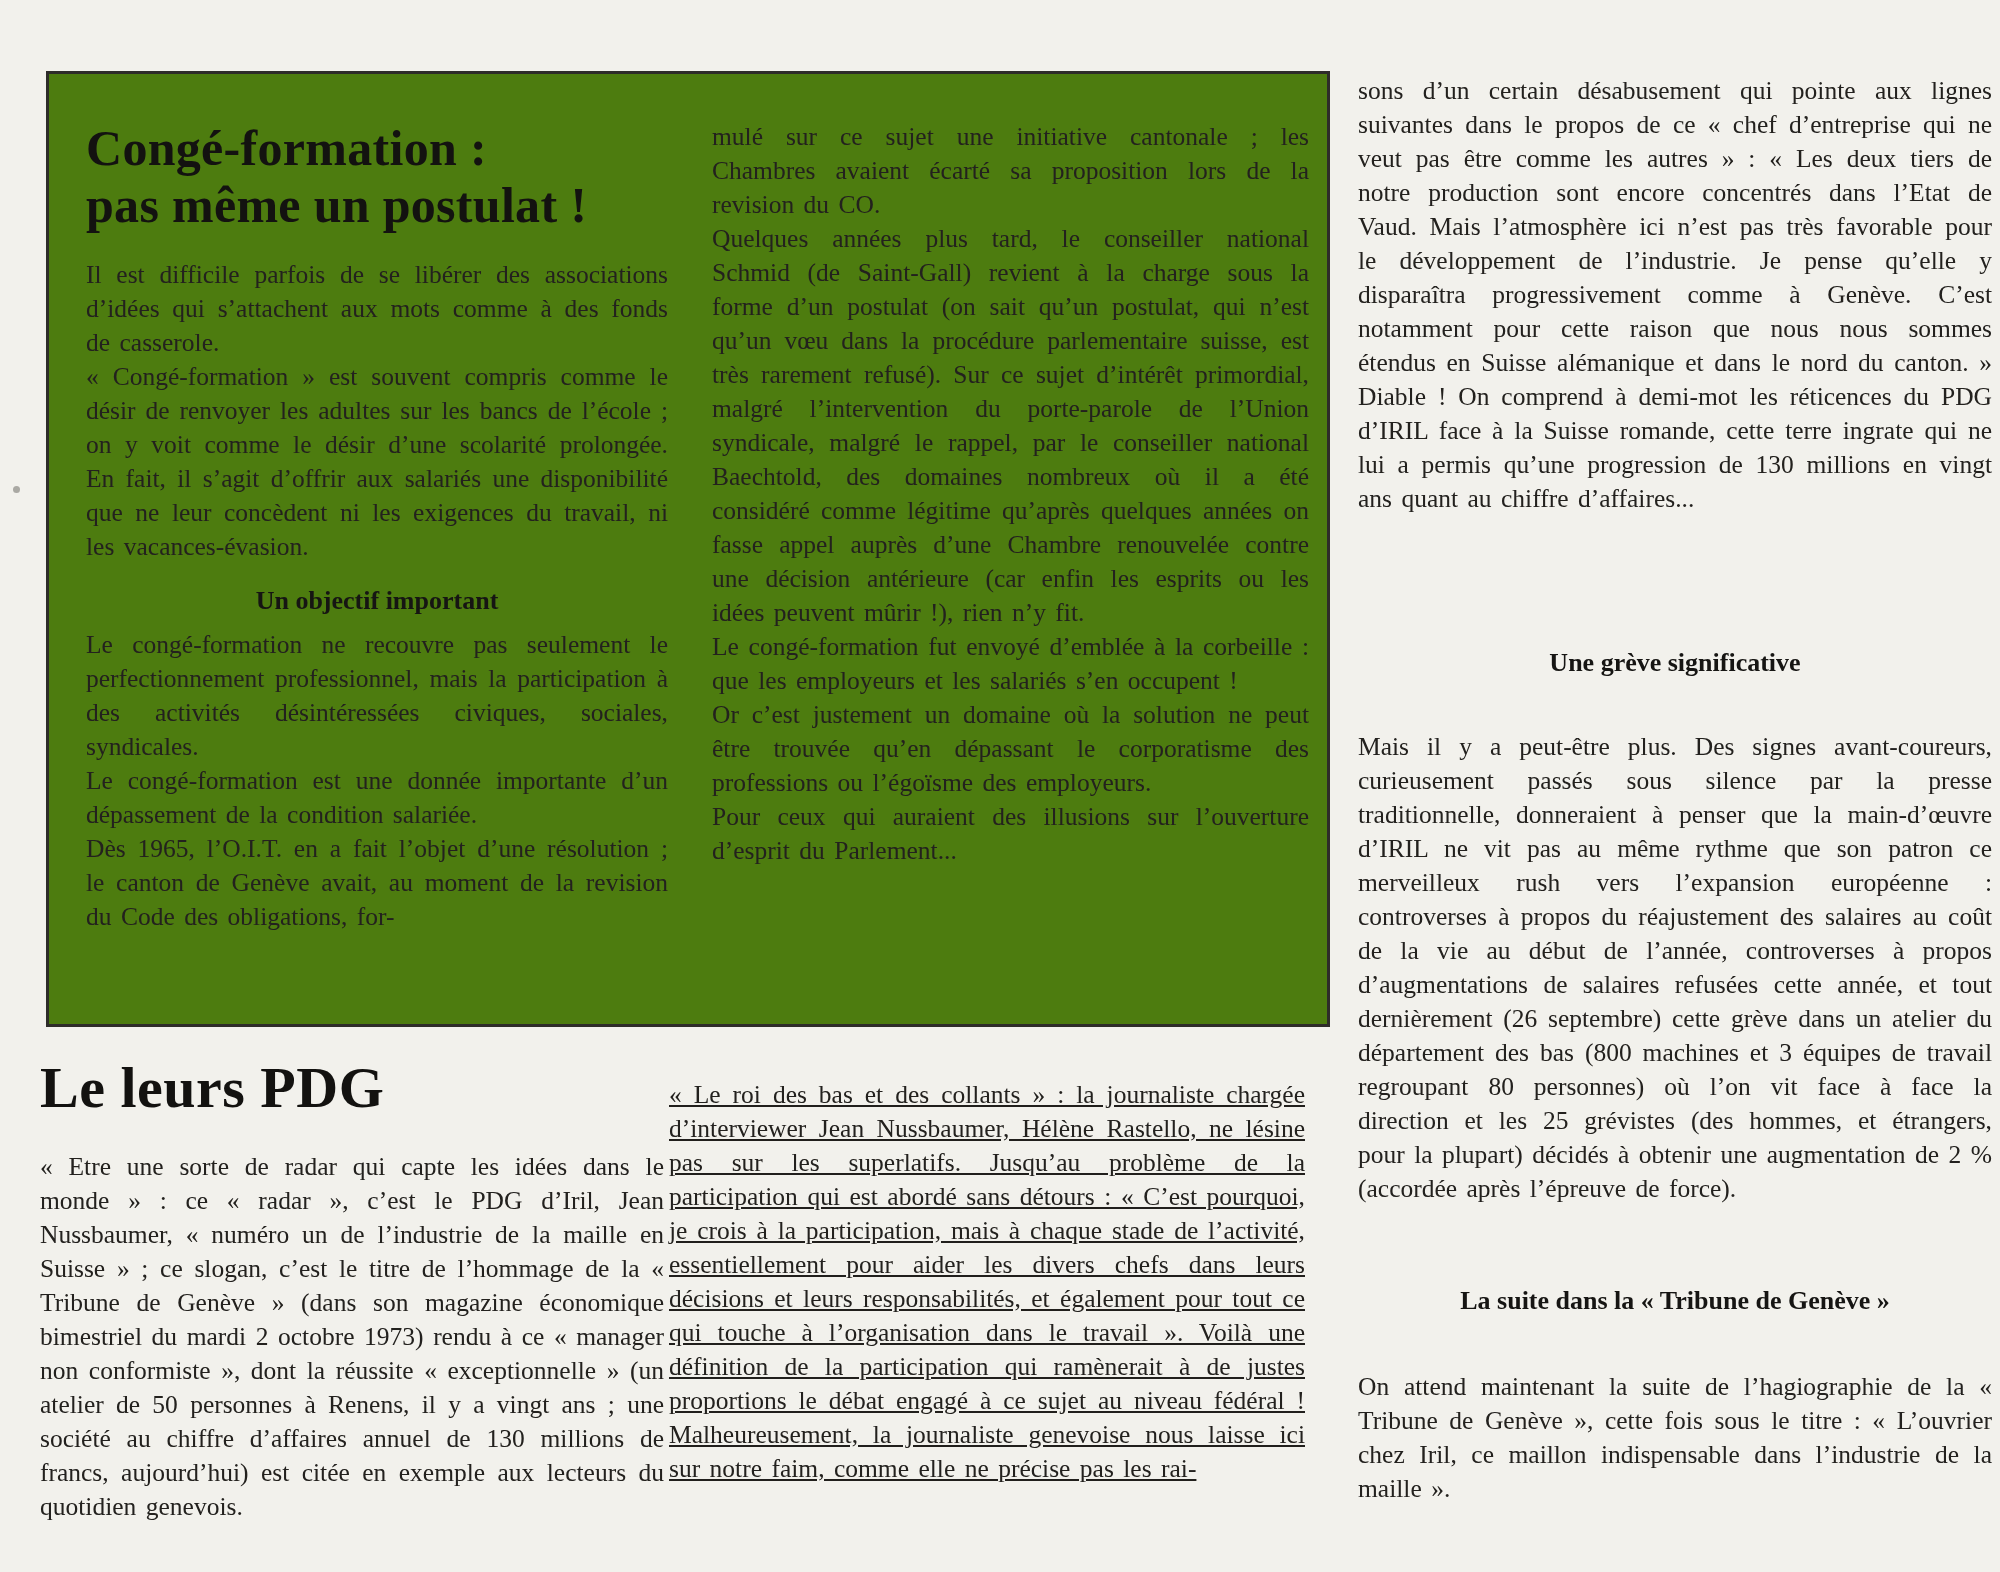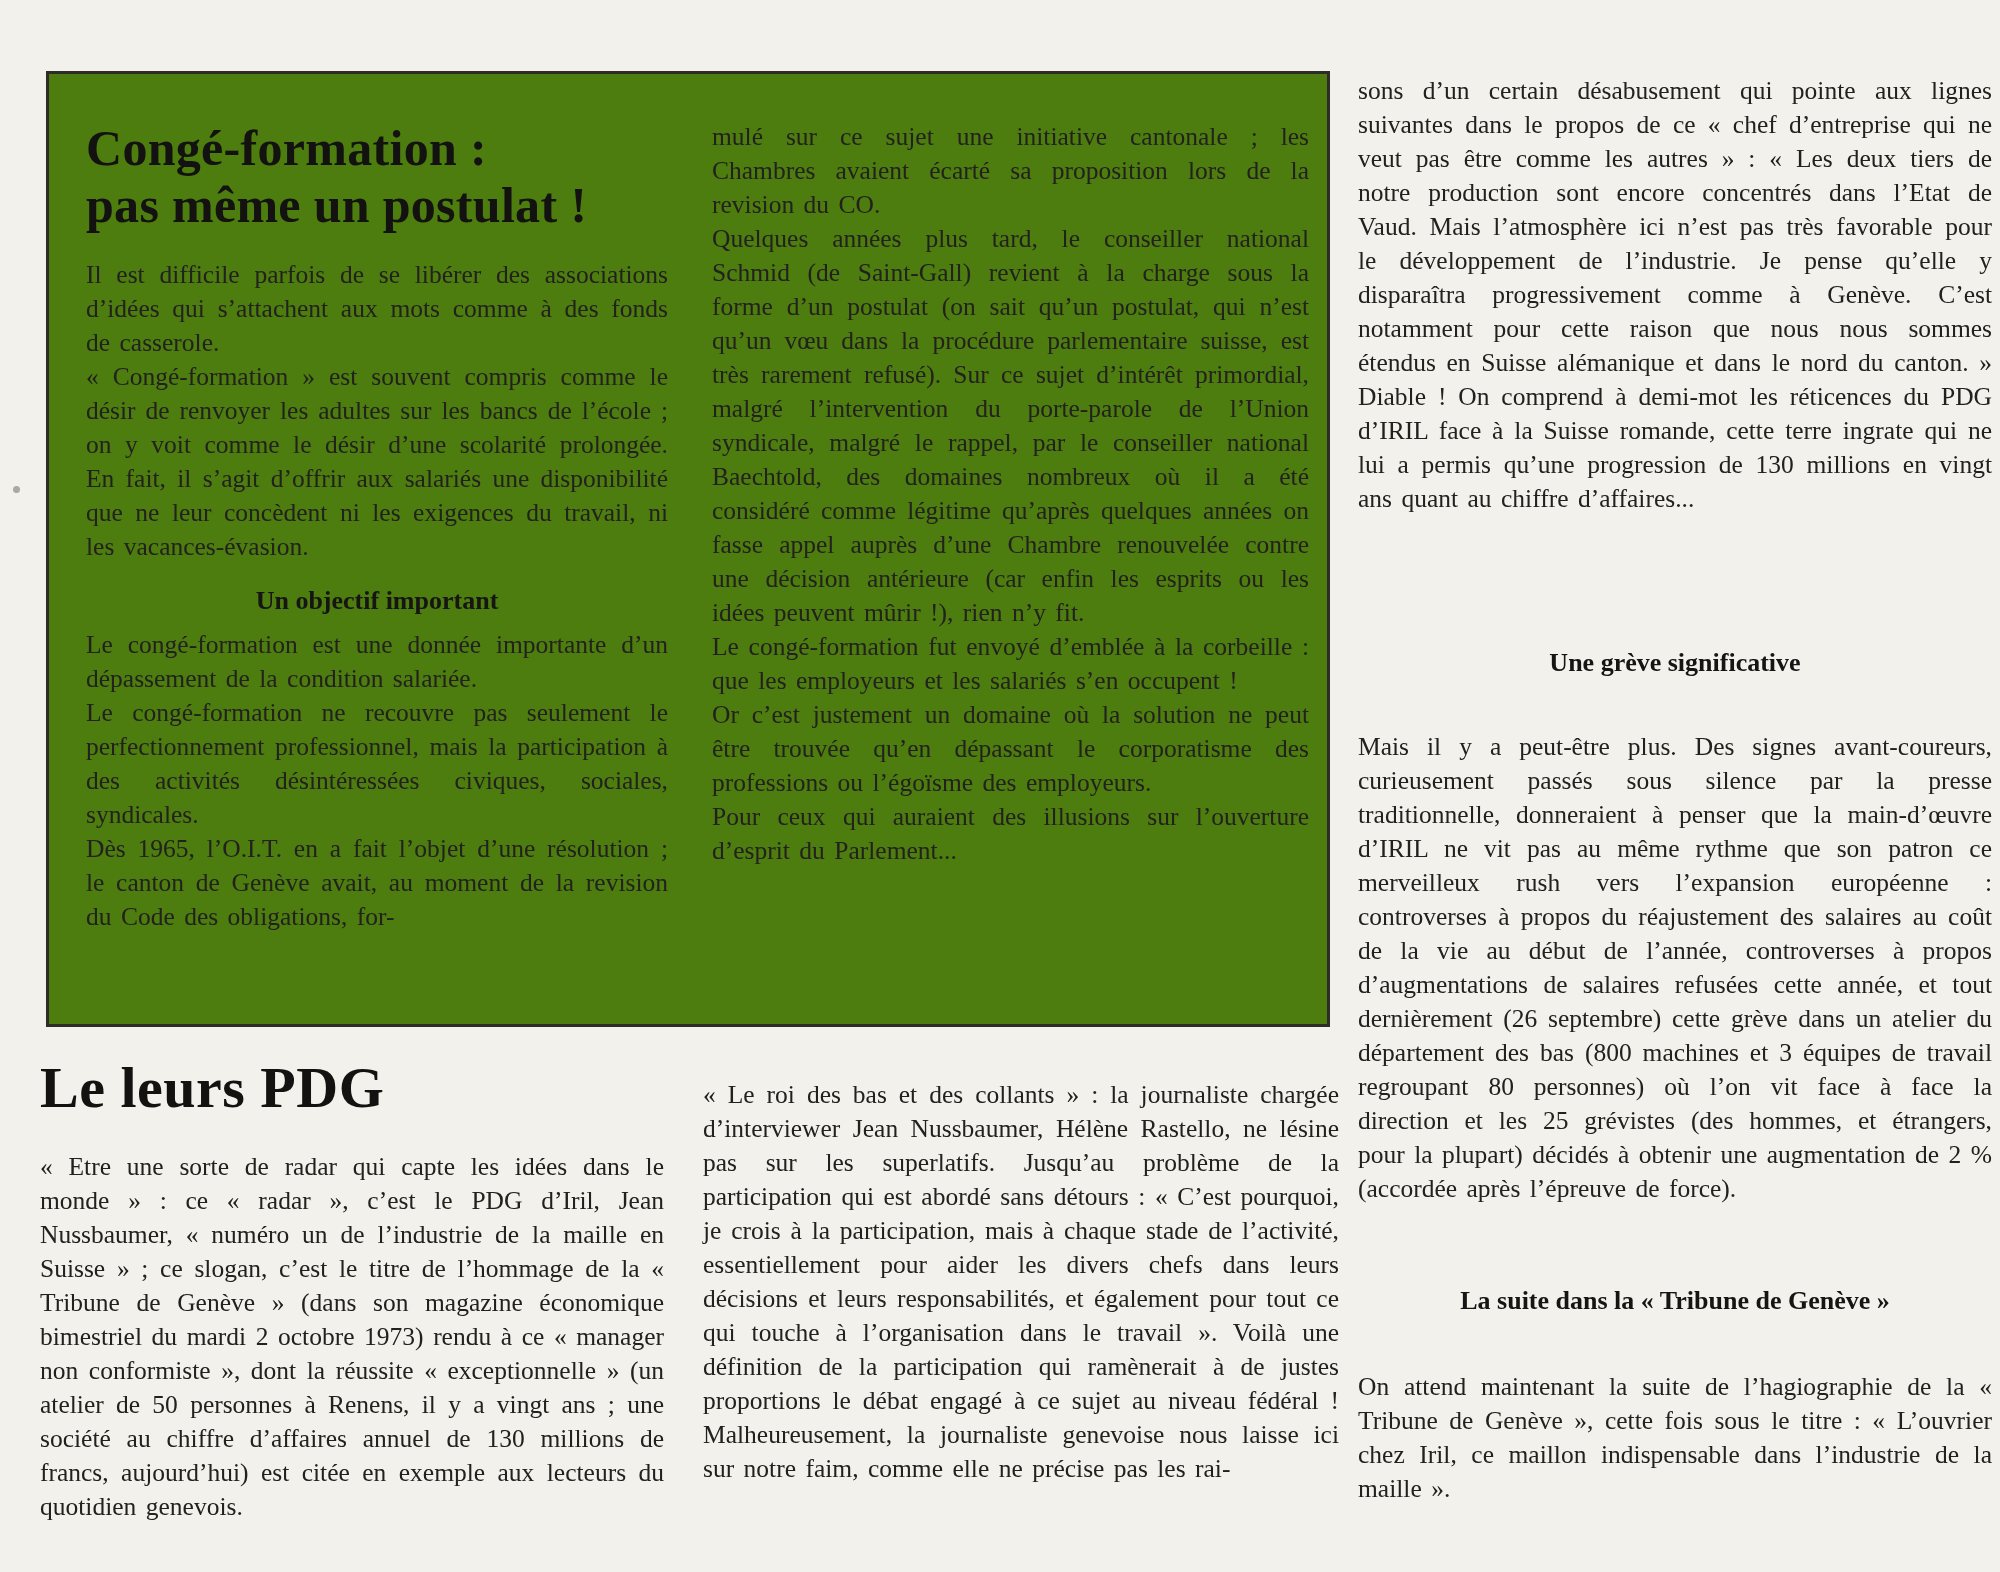--- a/index.html
+++ b/index.html
@@ -54,21 +54,21 @@
   
   .radar-left { position:absolute; left:40px; top:1056px; width:624px; }
   .radar-title {
     font-weight:700;
     font-size:58px;
     line-height:64px;
     margin:0 0 30px 0;
     color:#131210;
     letter-spacing:0.5px;
   }
-  .radar-right { position:absolute; left:703px; top:1078px; width:636px; }
+  .radar-right { position:absolute; left:669px; top:1078px; width:636px;text-decoration:underline; }
   
   .rightcol { position:absolute; left:1358px; top:74px; width:634px; }
   .rightcol .sh1 { margin:132px 0 52px 0; }
   .rightcol .sh2 { margin:80px 0 54px 0; }
   
   .speck { position:absolute; background:#6f6d68; border-radius:50%; opacity:0.55; }
   .speck.s1 { left:13px; top:486px; width:7px; height:7px; }
   .speck.s2 { left:55px; top:558px; width:10px; height:4px; opacity:0.25; transform:rotate(25deg); }
 </style>
 </head>
@@ -78,22 +78,22 @@
 
   <div class="speck s1"></div>
   <div class="speck s2"></div>
 
   <div class="boxed">
     <div class="bcol1">
       <h1 class="btitle"><span>Congé-formation :</span><br><span>pas même un postulat !</span></h1>
       <p class="body">Il est difficile parfois de se libérer des associations d’idées qui s’attachent aux mots comme à des fonds de casserole.</p>
       <p class="body">« Congé-formation » est souvent compris comme le désir de renvoyer les adultes sur les bancs de l’école ; on y voit comme le désir d’une scolarité prolongée. En fait, il s’agit d’offrir aux salariés une disponibilité que ne leur concèdent ni les exigences du travail, ni les vacances-évasion.</p>
       <h3 class="subhead">Un objectif important</h3>
+      <p class="body">Le congé-formation ne recouvre pas seulement le perfectionnement professionnel, mais la participation à des activités désintéressées civiques, sociales, syndicales.</p>
       <p class="body">Le congé-formation est une donnée importante d’un dépassement de la condition salariée.</p>
-      <p class="body">Le congé-formation ne recouvre pas seulement le perfectionnement professionnel, mais la participation à des activités désintéressées civiques, sociales, syndicales.</p>
       <p class="body">Dès 1965, l’O.I.T. en a fait l’objet d’une résolution ; le canton de Genève avait, au moment de la revision du Code des obligations, for-</p>
     </div>
     <div class="bcol2">
       <p class="body">mulé sur ce sujet une initiative cantonale ; les Chambres avaient écarté sa proposition lors de la revision du CO.</p>
       <p class="body">Quelques années plus tard, le conseiller national Schmid (de Saint-Gall) revient à la charge sous la forme d’un postulat (on sait qu’un postulat, qui n’est qu’un vœu dans la procédure parlementaire suisse, est très rarement refusé). Sur ce sujet d’intérêt primordial, malgré l’intervention du porte-parole de l’Union syndicale, malgré le rappel, par le conseiller national Baechtold, des domaines nombreux où il a été considéré comme légitime qu’après quelques années on fasse appel auprès d’une Chambre renouvelée contre une décision antérieure (car enfin les esprits ou les idées peuvent mûrir !), rien n’y fit.</p>
       <p class="body">Le congé-formation fut envoyé d’emblée à la corbeille : que les employeurs et les salariés s’en occupent !</p>
       <p class="body">Or c’est justement un domaine où la solution ne peut être trouvée qu’en dépassant le corporatisme des professions ou l’égoïsme des employeurs.</p>
       <p class="body">Pour ceux qui auraient des illusions sur l’ouverture d’esprit du Parlement...</p>
     </div>
   </div>

